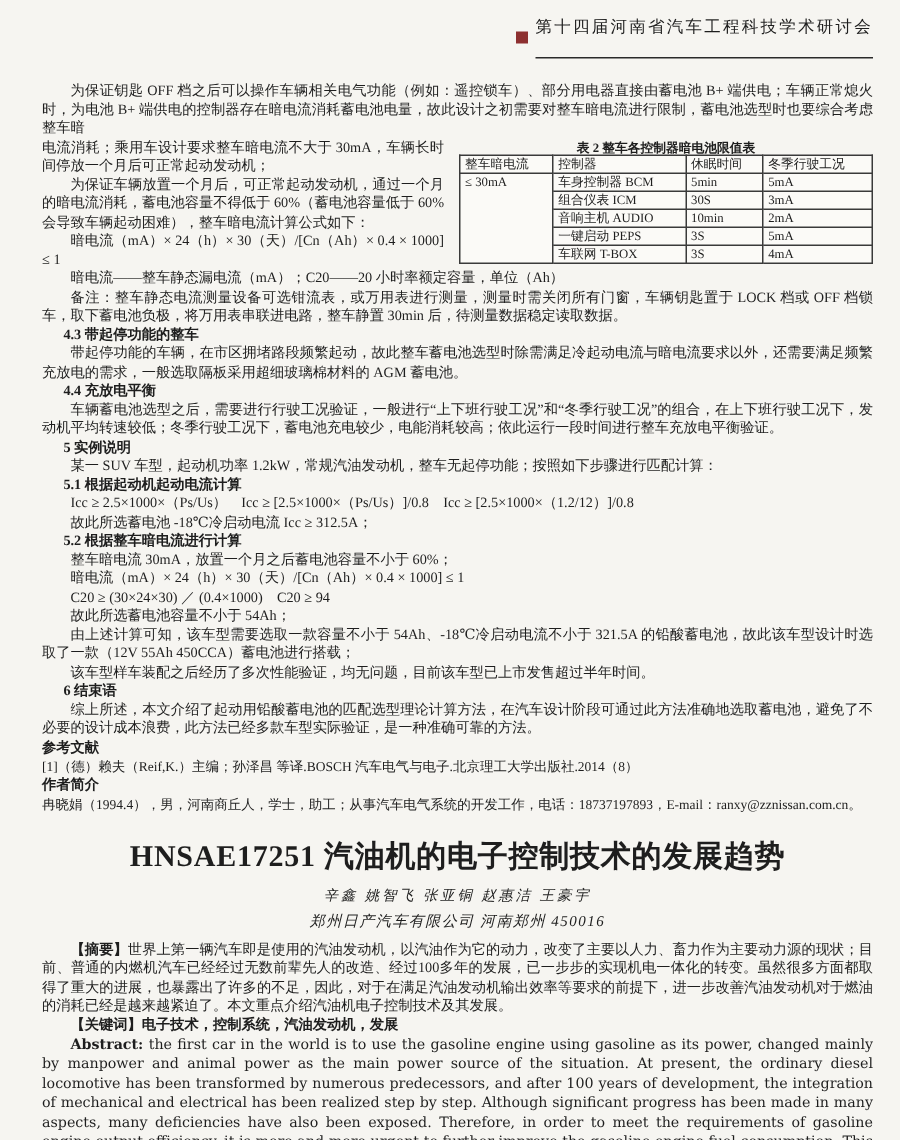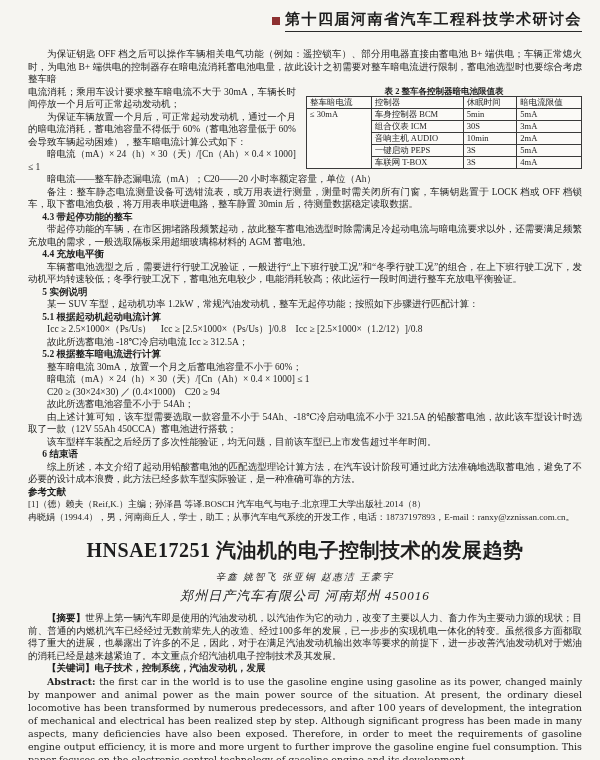--- a/index.html
+++ b/index.html
@@ -7,22 +7,22 @@
     width:600px;height:760px;overflow:hidden;
     background:#f6f5f1;color:#1e1e1e;
     font-family:"Liberation Serif","DejaVu Serif",serif;
   }
   .page{padding:10px 18px 0 28px;}
 
   
   .conf-header{display:flex;justify-content:flex-end;align-items:center;gap:5px;margin-bottom:16px;}
   .conf-marker{width:8px;height:8px;background:#8d3030;flex:0 0 auto;}
   .conf-title{
-    font-weight:bold;font-size:15px;letter-spacing:1.5px;
-    border-bottom:1.5px solid #2a2a2a;padding-bottom:2px;
+    font-weight:normal;font-size:11px;letter-spacing:1.5px;
+    border-bottom:1.5px solid #2a2a2a;padding-bottom:13px;
   }
 
   
   .a1{font-size:9.5px;line-height:12.5px;text-align:justify;}
   .a1 p{margin:0;}
   .ind{text-indent:2em;}
   .hd{font-weight:bold;text-indent:1.5em;margin:0;}
   .hd-flush{font-weight:bold;margin:0;}
   .small{font-size:9px;}
 
@@ -32,21 +32,21 @@
   table.t2{border-collapse:collapse;width:100%;background:#fbfaf7;}
   table.t2 th,table.t2 td{
     border:1px solid #3a3a3a;padding:0 3px;font-weight:normal;
     text-align:left;font-size:8.5px;line-height:11px;vertical-align:top;white-space:nowrap;
   }
   .clear{clear:both;}
 
   
   .a2-title{text-align:center;font-size:20px;font-weight:bold;margin:14px 0 7px 0;letter-spacing:0.5px;}
   .a2-authors{text-align:center;font-style:italic;font-size:9.5px;margin:0 0 3px 0;letter-spacing:2px;}
-  .a2-affil{text-align:center;font-style:italic;font-size:13px;margin:0 0 7px 0;letter-spacing:1px;}
+  .a2-affil{text-align:center;font-style:italic;font-size:10px;margin:0 0 7px 0;letter-spacing:1px;}
   .abs{font-size:9.5px;line-height:12.5px;text-align:justify;}
   .abs p{margin:0;}
   .en{font-family:"DejaVu Serif","Liberation Serif",serif;line-height:13px;}
   b.lbl{font-weight:bold;}
 </style>
 </head>
 <body>
 
 <div class="page">
 
@@ -60,21 +60,21 @@
     <p class="ind">为保证钥匙 OFF 档之后可以操作车辆相关电气功能（例如：遥控锁车）、部分用电器直接由蓄电池 B+ 端供电；车辆正常熄火时，为电池 B+ 端供电的控制器存在暗电流消耗蓄电池电量，故此设计之初需要对整车暗电流进行限制，蓄电池选型时也要综合考虑整车暗</p>
 
     <div class="tablewrap">
       <p class="tbl-caption">表 2  整车各控制器暗电池限值表</p>
       <table class="t2">
         <tbody>
             <tr>
           <th>整车暗电流</th>
           <th>控制器</th>
           <th>休眠时间</th>
-          <th>暗电流限值</th>
+          <th>冬季行驶工况</th>
         </tr>
         <tr>
           <td rowspan="5">≤ 30mA</td>
           <td>车身控制器 BCM</td>
           <td>5min</td>
           <td>5mA</td>
         </tr>
         <tr>
           <td>组合仪表 ICM</td>
           <td>30S</td>
@@ -125,20 +125,21 @@
     <p class="ind">故此所选蓄电池容量不小于 54Ah；</p>
     <p class="ind">由上述计算可知，该车型需要选取一款容量不小于 54Ah、-18℃冷启动电流不小于 321.5A 的铅酸蓄电池，故此该车型设计时选取了一款（12V 55Ah 450CCA）蓄电池进行搭载；</p>
     <p class="ind">该车型样车装配之后经历了多次性能验证，均无问题，目前该车型已上市发售超过半年时间。</p>
 
     <p class="hd">6 结束语</p>
     <p class="ind">综上所述，本文介绍了起动用铅酸蓄电池的匹配选型理论计算方法，在汽车设计阶段可通过此方法准确地选取蓄电池，避免了不必要的设计成本浪费，此方法已经多款车型实际验证，是一种准确可靠的方法。</p>
 
     <p class="hd-flush">参考文献</p>
     <p class="small">[1]（德）赖夫（Reif,K.）主编；孙泽昌 等译.BOSCH 汽车电气与电子.北京理工大学出版社.2014（8）</p>
 
+    <p class="hd-flush">作者简介</p>
     <p class="small">冉晓娟（1994.4），男，河南商丘人，学士，助工；从事汽车电气系统的开发工作，电话：18737197893，E-mail：ranxy@zznissan.com.cn。</p>
 
     <div class="clear"></div>
   </div>
 
   <div>
     <p class="a2-title">HNSAE17251 汽油机的电子控制技术的发展趋势</p>
     <p class="a2-authors">辛鑫  姚智飞  张亚铜  赵惠洁  王豪宇</p>
     <p class="a2-affil">郑州日产汽车有限公司  河南郑州 450016</p>
 

